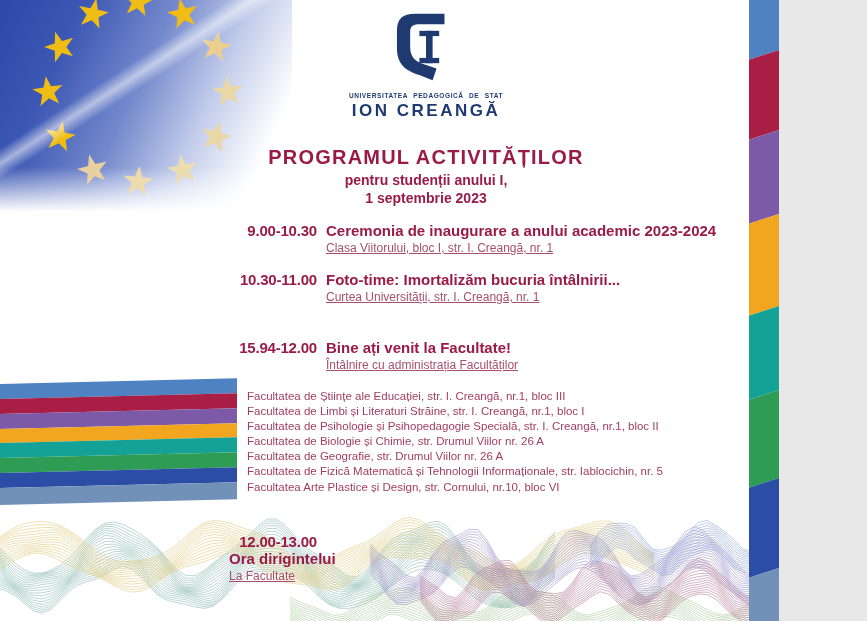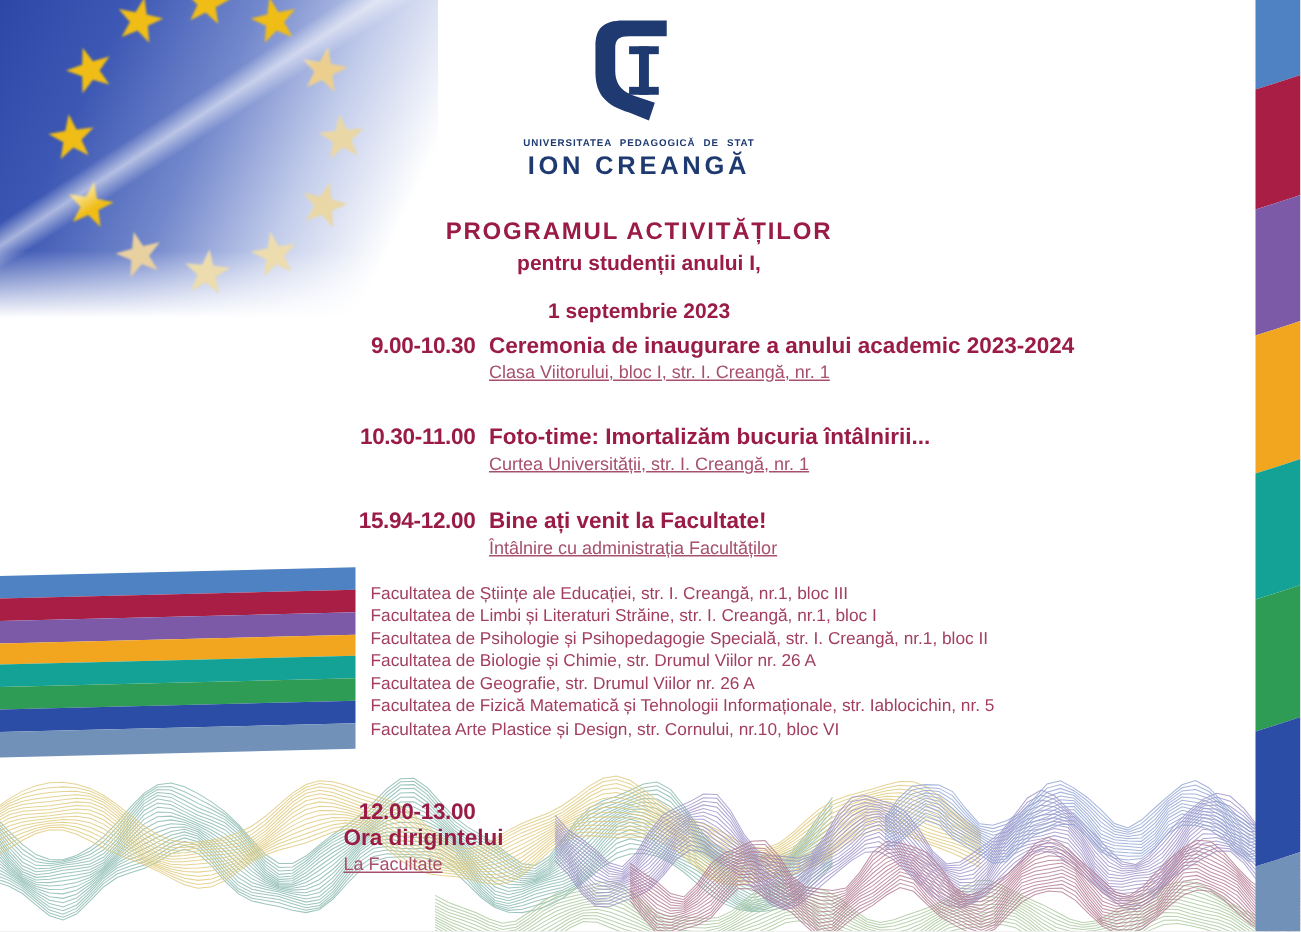--- a/index.html
+++ b/index.html
@@ -1,17 +1,17 @@
 <!DOCTYPE html>
 <html><head>
 <meta charset="utf-8">
 <style>
   html,body{margin:0;padding:0;background:#e8e8e8;}
   .poster{
-    position:relative;width:867px;height:621px;background:#ffffff;overflow:hidden;
+    position:relative;width:779px;height:621px;background:#ffffff;overflow:hidden;
     font-family:"Liberation Sans", sans-serif;
   }
   
   .flag{
     position:absolute;left:0;top:0;width:292px;height:214px;
     background:
       linear-gradient(to bottom, rgba(255,255,255,0) 78%, #ffffff 99%),
       linear-gradient(115deg, #2c47a6 0%, #3d58b4 22%, #7388cc 45%, #c3cdeb 66%, #ffffff 86%);
   }
   .flag svg{position:absolute;left:0;top:0;}
@@ -19,30 +19,30 @@
     position:absolute;left:-40px;top:60px;width:360px;height:26px;
     background:linear-gradient(to bottom, rgba(255,255,255,0), rgba(255,255,255,.55), rgba(255,255,255,0));
     transform:rotate(-33deg);
   }
   
   .center-col{position:absolute;left:278px;width:296px;top:8px;text-align:center;}
   .logo-mark{display:block;margin:0 auto;}
   .logo-inst{margin-top:4px;font-size:6.5px;font-weight:bold;letter-spacing:.6px;word-spacing:3px;color:#1e3a70;}
   .logo-name{margin-top:2px;font-size:17px;font-weight:bold;letter-spacing:2.5px;color:#1e3a70;}
   .prog-title{position:absolute;left:235px;width:382px;top:146px;text-align:center;color:#9a1b45;}
-  .prog-title .l1{font-size:16px;font-weight:bold;letter-spacing:1.2px;}
+  .prog-title .l1{font-size:20px;font-weight:bold;letter-spacing:1.2px;}
   .prog-title .l2{font-size:14px;font-weight:bold;margin-top:3px;}
-  .prog-title .l3{font-size:14px;font-weight:bold;margin-top:16px;}
+  .prog-title .l3{font-size:14px;font-weight:bold;margin-top:2px;}
   
   .entry{position:absolute;left:220px;display:flex;color:#9a1b45;}
   .entry .time{width:97px;flex:none;text-align:right;font-size:15px;font-weight:bold;letter-spacing:-0.2px;}
   .entry .body{margin-left:9px;}
   .entry .etitle{font-size:15px;font-weight:bold;}
   .entry .eloc{font-size:12px;color:#a7506d;margin-top:2px;text-decoration:underline;}
-  .e1{top:222px;} .e2{top:283px;} .e3{top:339px;} .e4{top:533px;flex-direction:column;}
+  .e1{top:222px;} .e2{top:271px;} .e3{top:339px;} .e4{top:533px;flex-direction:column;}
   .faculties{position:absolute;left:247px;top:389px;font-size:11.5px;line-height:15.1px;color:#a23e60;}
   
   .left-band{
     position:absolute;left:0;top:384px;width:237px;height:121px;
     transform:skewY(-1.4deg);transform-origin:left center;
     display:flex;flex-direction:column;
   }
   .left-band div{flex:1;}
   .left-band div:last-child{flex:1.15;}
   

